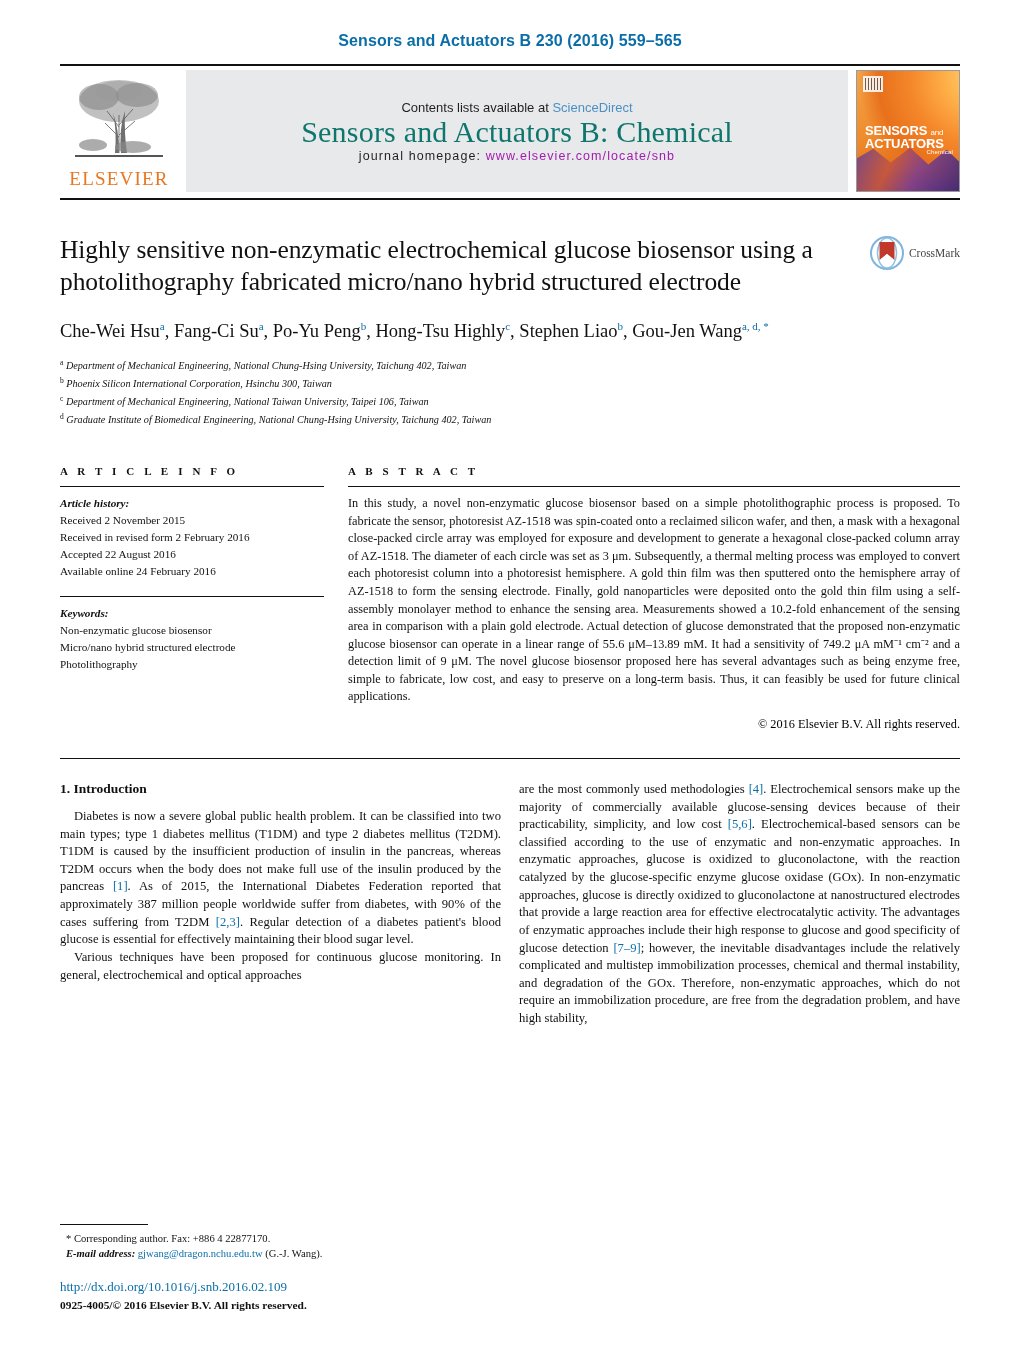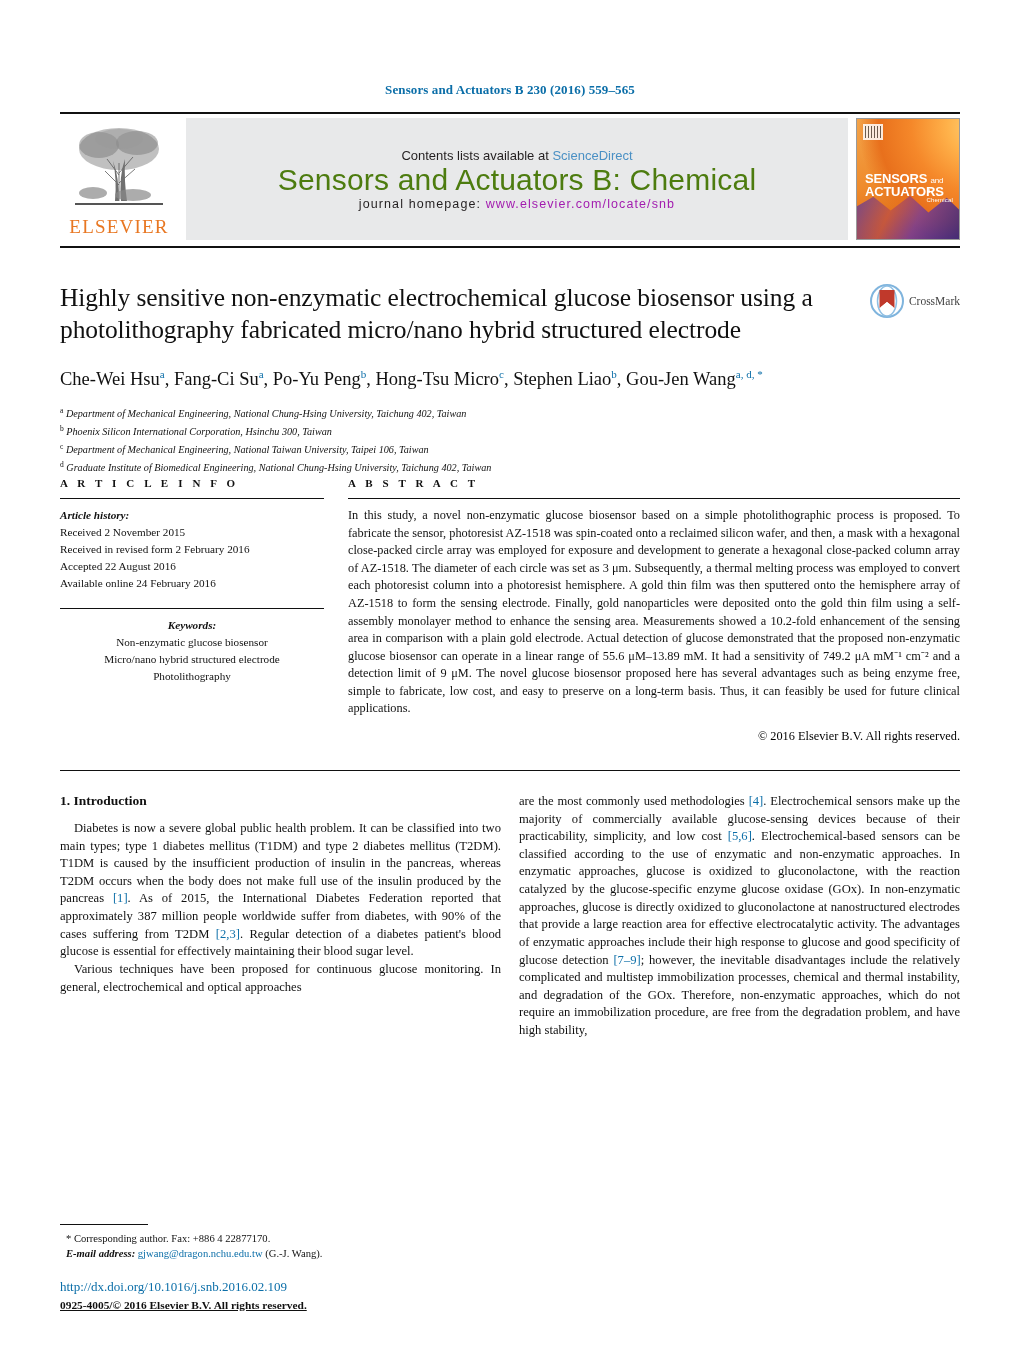--- a/index.html
+++ b/index.html
@@ -17,26 +17,26 @@
   .page {
     position: relative;
     width: 1020px;
     height: 1351px;
     padding: 0 60px;
   }
 
   
   .running-head {
     text-align: center;
-    font-size: 13px;
+    font-size: 16px;
     font-weight: bold;
     color: #0b6ea8;
-    padding-top: 82px;
+    padding-top: 32px;
     letter-spacing: 0.1px;
-    font-family: Liberation Serif, serif;
+    font-family: Liberation Sans, sans-serif;
   }
 
   
   .masthead-rule-top {
     border-top: 2px solid #111;
     margin-top: 14px;
   }
   .masthead {
     display: flex;
     align-items: stretch;
@@ -71,23 +71,23 @@
     padding: 11px 0 11px 0;
     margin: 0 8px;
   }
   .contents-line {
     font-family: "Liberation Sans", sans-serif;
     font-size: 13px;
     color: #231f20;
   }
   .contents-line .sd { color: #4a90c4; }
   .journal-title {
-    font-family: Liberation Sans, sans-serif;
+    font-family: Liberation Serif, serif;
     font-size: 30px;
-    color: #4d7c0f;
+    color: #0f766e;
     letter-spacing: 0.2px;
   }
   .homepage-line {
     font-family: "Liberation Sans", sans-serif;
     font-size: 12.5px;
     letter-spacing: 1.1px;
     color: #231f20;
   }
   .homepage-line .url { color: #a21caf; }
   .cover-thumb {
@@ -177,40 +177,41 @@
     font-family: "Liberation Serif", serif;
     font-size: 10.2px;
     font-style: italic;
     line-height: 1.62;
     color: #111;
   }
   .affiliations sup { font-style: normal; font-size: 7.5px; vertical-align: super; }
 
   
   .info-abstract {
+    margin-top: 36px;
     display: flex;
     gap: 0;
   }
   .col-info { width: 288px; flex: 0 0 288px; padding-right: 24px; }
   .col-abs { flex: 1 1 auto; }
 
   .sec-head {
     font-family: "Liberation Serif", serif;
     font-size: 11px;
     font-weight: bold;
     letter-spacing: 3.6px;
     color: #111;
     margin-bottom: 9px;
   }
   .hr-thin { border-top: 1.4px solid #111; margin: 0 0 8px 0; }
   .hr-thin.wide { border-top: 1.7px solid #111; }
 
   .info-group { font-size: 11.2px; line-height: 1.52; color:#111; }
   .info-group .lbl { font-style: italic; font-weight: bold; }
-  .info-block-2 { margin-top: 16px; text-align: center; }
+  .info-block-2 { margin-top: 16px; }
 
   .abstract-text {
     font-size: 12.3px;
     line-height: 1.43;
     text-align: justify;
     color: #111;
   }
   .copyright {
     margin-top: 11px;
     text-align: right;
@@ -265,21 +266,20 @@
     margin-top: 16px;
     font-size: 13px;
     color: #0b6ea8;
     line-height: 1.42;
   }
   .issn-line {
     font-size: 11.4px;
     color: #111;
     font-weight: bold;
     line-height: 1.42;
-    text-decoration: underline;
   }
 </style>
 </head>
 <body>
 
 <div class="page">
 
   <div class="running-head">Sensors and Actuators B 230 (2016) 559–565</div>
 
   <div class="masthead-rule-top"></div>
@@ -343,21 +343,21 @@
         <circle cx="17" cy="17" r="16" fill="#ffffff" stroke="#7fb4dd" stroke-width="2"></circle>
         <ellipse cx="17" cy="17" rx="9.5" ry="15" fill="#ffffff" stroke="#8fbfe3" stroke-width="1.5"></ellipse>
         <path d="M9.5 6 h15 v18 l-7.5 -6 l-7.5 6 z" fill="#c0392b"></path>
         <path d="M17 18 l6 5 h-12 z" fill="#ffffff"></path>
       </svg>
       <span class="crossmark-label">CrossMark</span>
     </div>
   </div>
 
   <div class="authors">
-    <span><span>Che-Wei Hsu</span><sup>a</sup><span>, </span></span><span><span>Fang-Ci Su</span><sup>a</sup><span>, </span></span><span><span>Po-Yu Peng</span><sup>b</sup><span>, </span></span><span><span>Hong-Tsu Micro</span><sup>c</sup><span>, </span></span><span><span>Stephen Liao</span><sup>b</sup><span>, </span></span><span><span>Gou-Jen Wang</span><sup>a, d, *</sup></span>
+    <span><span>Che-Wei Hsu</span><sup>a</sup><span>, </span></span><span><span>Fang-Ci Su</span><sup>a</sup><span>, </span></span><span><span>Po-Yu Peng</span><sup>b</sup><span>, </span></span><span><span>Hong-Tsu Highly</span><sup>c</sup><span>, </span></span><span><span>Stephen Liao</span><sup>b</sup><span>, </span></span><span><span>Gou-Jen Wang</span><sup>a, d, *</sup></span>
   </div>
 
   <div class="affiliations">
     <div><sup>a</sup> <span>Department of Mechanical Engineering, National Chung-Hsing University, Taichung 402, Taiwan</span></div>
     <div><sup>b</sup> <span>Phoenix Silicon International Corporation, Hsinchu 300, Taiwan</span></div>
     <div><sup>c</sup> <span>Department of Mechanical Engineering, National Taiwan University, Taipei 106, Taiwan</span></div>
     <div><sup>d</sup> <span>Graduate Institute of Biomedical Engineering, National Chung-Hsing University, Taichung 402, Taiwan</span></div>
   </div>
 
   <div class="info-abstract">

